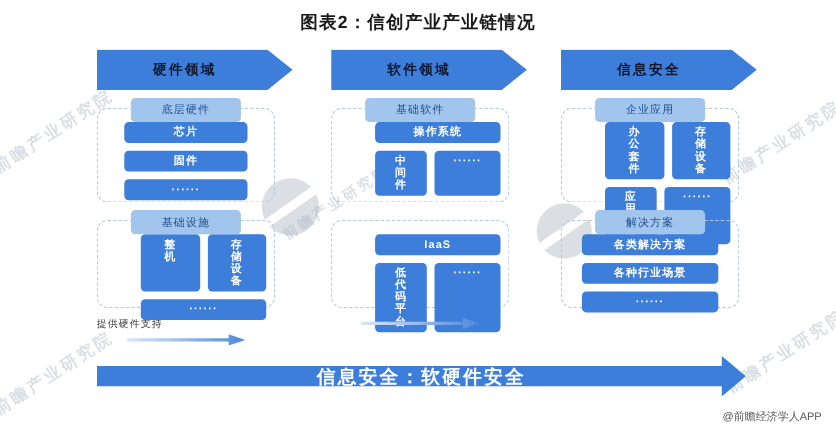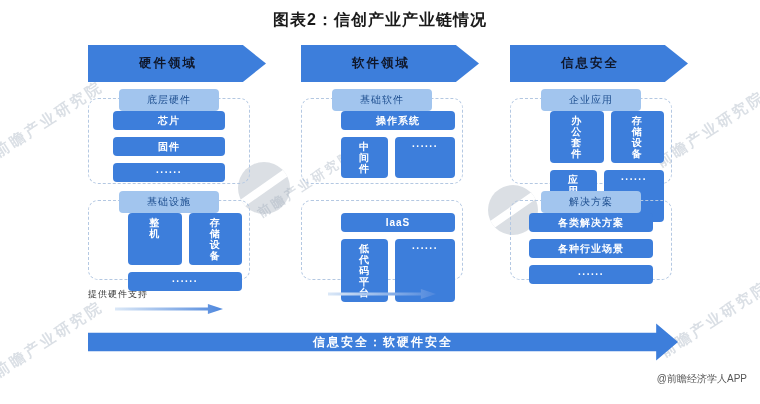--- a/index.html
+++ b/index.html
@@ -57,21 +57,21 @@
     width:108px;height:12px;margin:2px auto 0;
     background:linear-gradient(90deg,#dbe8f7,#4e87dd);
     clip-path:polygon(0 38%,86% 38%,86% 8%,100% 50%,86% 92%,86% 62%,0 62%);
   }
   
   .big-arrow{
     position:absolute;left:88px;top:322px;width:590px;height:40px;background:#3d7edb;
     clip-path:polygon(0 27%,96.3% 27%,96.3% 4%,100% 50%,96.3% 96%,96.3% 73%,0 73%);
     display:flex;align-items:center;justify-content:center;
   }
-  .big-arrow span{color:#fff;font-size:12px;font-weight:bold;letter-spacing:2px;text-align:center;}
+  .big-arrow span{color:#fff;font-size:17px;font-weight:bold;letter-spacing:2px;text-align:center;}
   
   .footer-source{position:absolute;left:13px;top:370px;font-size:11.5px;color:#333;}
   .footer-credit{position:absolute;right:13px;top:372px;font-size:10px;color:#555;}
 </style>
 </head>
 <body>
 
 <div class="canvas">
 
   <div class="wm-text" style="left:-14px;top:110px;">前瞻产业研究院</div>

